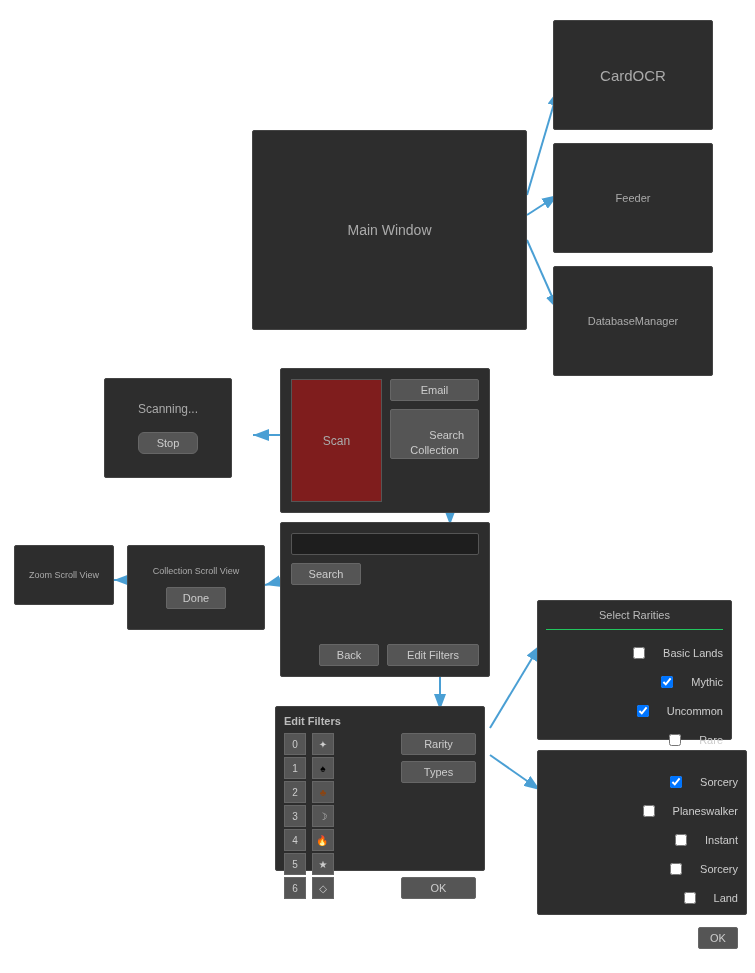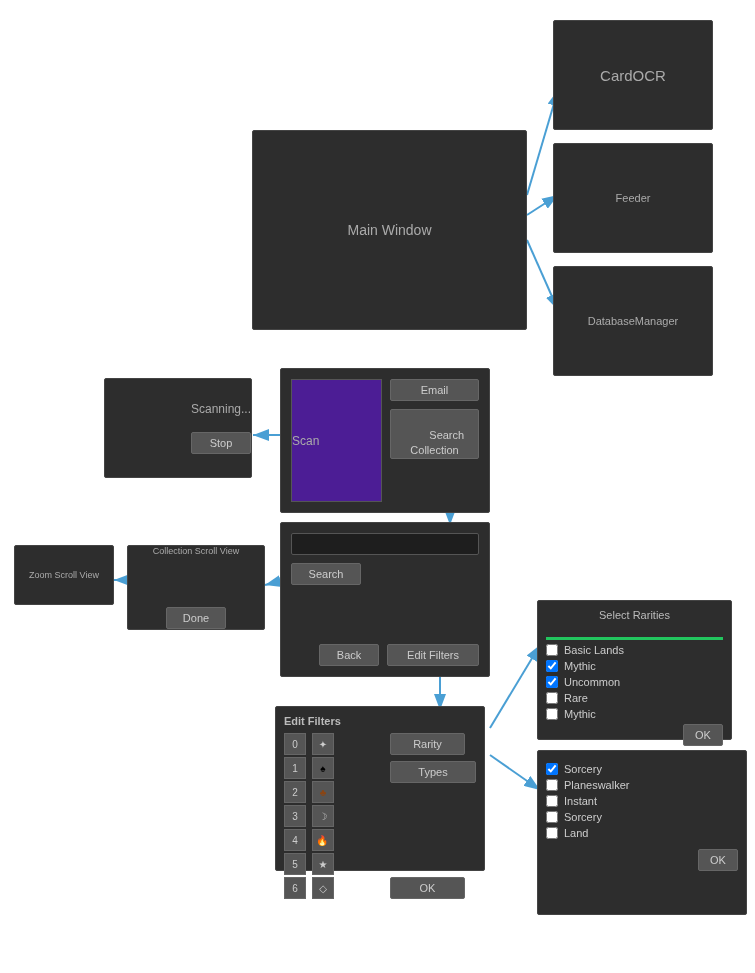--- a/index.html
+++ b/index.html
@@ -27,24 +27,25 @@
       border: 1px solid #666;
       padding: 4px 10px;
       cursor: pointer;
       font-size: 11px;
       border-radius: 2px;
     }
 
     .checkbox-row {
       display: flex;
       align-items: center;
-      gap: 6px;
-      margin: 4px 0;
+      gap: 18px;
+      margin: 17px 0;
       font-size: 11px;
       color: #ccc;
+      justify-content: flex-end;
     }
 
     .checkbox-row input[type="checkbox"] {
       width: 12px;
       height: 12px;
     }
 
     svg.arrows-layer {
       position: absolute;
       top: 0; left: 0;
@@ -93,29 +94,29 @@
 </div>
 
 <div class="window" style="left:553px; top:143px; width:160px; height:110px; display:flex; align-items:center; justify-content:center;">
   <span style="font-size:11px; color:#aaa;">Feeder</span>
 </div>
 
 <div class="window" style="left:553px; top:266px; width:160px; height:110px; display:flex; align-items:center; justify-content:center;">
   <span style="font-size:11px; color:#aaa;">DatabaseManager</span>
 </div>
 
-<div class="window" style="left:104px; top:378px; width:148px; height:100px; display:flex; flex-direction:column; align-items:flex-end; justify-content:center; gap:16px;">
+<div class="window" style="left:104px; top:378px; width:128px; height:100px; display:flex; flex-direction:column; align-items:center; justify-content:center; gap:16px;">
   <span style="font-size:12px; color:#aaa;">Scanning...</span>
-  <button class="btn" style="width:60px;">Stop</button>
+  <button class="btn" style="width:60px;border-radius:6px;">Stop</button>
 </div>
 
 <div class="window" style="left:280px; top:368px; width:210px; height:145px; padding:10px; display:flex; flex-direction:column; gap:8px;">
   <div style="display:flex; gap:8px; flex:1;">
 
-    <div style="flex:1; background:#4c1d95; border:1px solid #555; display:flex; align-items:center; justify-content:flex-start;">
+    <div style="flex:1; background:#7f1d1d; border:1px solid #555; display:flex; align-items:center; justify-content:center;">
       <span style="font-size:12px; color:#aaa;">Scan</span>
     </div>
 
     <div style="display:flex; flex-direction:column; gap:8px; justify-content:flex-start; flex:1;">
       <button class="btn" style="width:100%;">Email</button>
       <button class="btn" style="width:100%; height:50px; white-space:pre-wrap; line-height:1.3;">
         <span>Search
 Collection</span>
       </button>
     </div>
@@ -129,21 +130,21 @@
   <div style="display:flex; gap:8px; justify-content:space-between;padding-left:28px;">
     <button class="btn" style="width:70px;">Back</button>
     <button class="btn" style="width:110px;">Edit Filters</button>
   </div>
 </div>
 
 <div class="window" style="left:14px; top:545px; width:100px; height:60px; display:flex; align-items:center; justify-content:center;">
   <span style="font-size:9px; color:#aaa; text-align:center;">Zoom Scroll View</span>
 </div>
 
-<div class="window" style="left:127px; top:545px; width:138px; height:85px; display:flex; flex-direction:column; align-items:center; justify-content:space-between; padding:0;">
+<div class="window" style="left:127px; top:545px; width:138px; height:85px; display:flex; flex-direction:column; align-items:center; justify-content:space-between; padding:20px;">
   <span style="font-size:9px; color:#aaa; text-align:center;">Collection Scroll View</span>
   <button class="btn" style="width:60px;">Done</button>
 </div>
 
 <div class="window" style="left:275px; top:706px; width:210px; height:165px; padding:8px;">
   <div style="text-align:left; font-size:11px; color:#bbb; margin-bottom:6px; font-weight:bold;">Edit Filters</div>
   <div style="display:flex; gap:6px;">
 
     <div style="display:flex; flex-direction:column; gap:2px;">
       <div style="width:22px; height:22px; background:#555; display:flex; align-items:center; justify-content:center; color:#ccc; font-size:10px; border:1px solid #666;">0</div>
@@ -160,29 +161,29 @@
       <div style="width:22px; height:22px; background:#555; border:1px solid #666; display:flex; align-items:center; justify-content:center; font-size:10px; color:#000;">♠</div>
       <div style="width:22px; height:22px; background:#555; border:1px solid #666; display:flex; align-items:center; justify-content:center; font-size:10px; color:#8B4513;">♣</div>
       <div style="width:22px; height:22px; background:#555; border:1px solid #666; display:flex; align-items:center; justify-content:center; font-size:10px; color:#ccc;">☽</div>
       <div style="width:22px; height:22px; background:#555; border:1px solid #666; display:flex; align-items:center; justify-content:center; font-size:10px; color:#e44;">🔥</div>
       <div style="width:22px; height:22px; background:#555; border:1px solid #666; display:flex; align-items:center; justify-content:center; font-size:10px; color:#ccc;">★</div>
       <div style="width:22px; height:22px; background:#555; border:1px solid #666; display:flex; align-items:center; justify-content:center; font-size:10px; color:#ccc;">◇</div>
     </div>
 
     <div style="display:flex; flex-direction:column; gap:6px; margin-left:auto; justify-content:flex-start; padding-top:0;">
       <button class="btn" style="width:75px;">Rarity</button>
-      <button class="btn" style="width:86px;">Types</button>
+      <button class="btn" style="width:75px;">Types</button>
       <div style="flex:1;"></div>
       <button class="btn" style="width:75px; margin-top:auto;">OK</button>
     </div>
   </div>
 </div>
 
 <div class="window" style="left:537px; top:600px; width:195px; height:140px; padding:8px;">
-  <div style="text-align:center; font-size:11px; color:#bbb; border-bottom:3px solid #22c55e; padding-bottom:16px;">Select Rarities</div>
+  <div style="text-align:center; font-size:11px; color:#bbb; border-bottom:1px solid #22c55e; padding-bottom:8px;">Select Rarities</div>
   <div class="checkbox-row">
     <input type="checkbox" style=""> 
       <span>Basic Lands</span>
   </div>
   <div class="checkbox-row">
     <input type="checkbox" checked="" style=""> 
       <span>Mythic</span>
   </div>
   <div class="checkbox-row">
     <input type="checkbox" checked="" style=""> 

